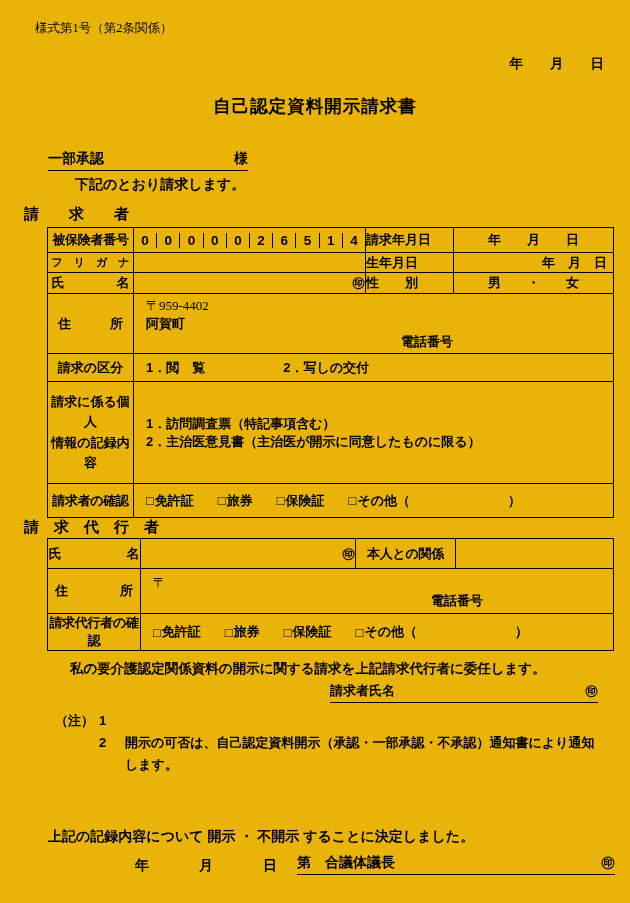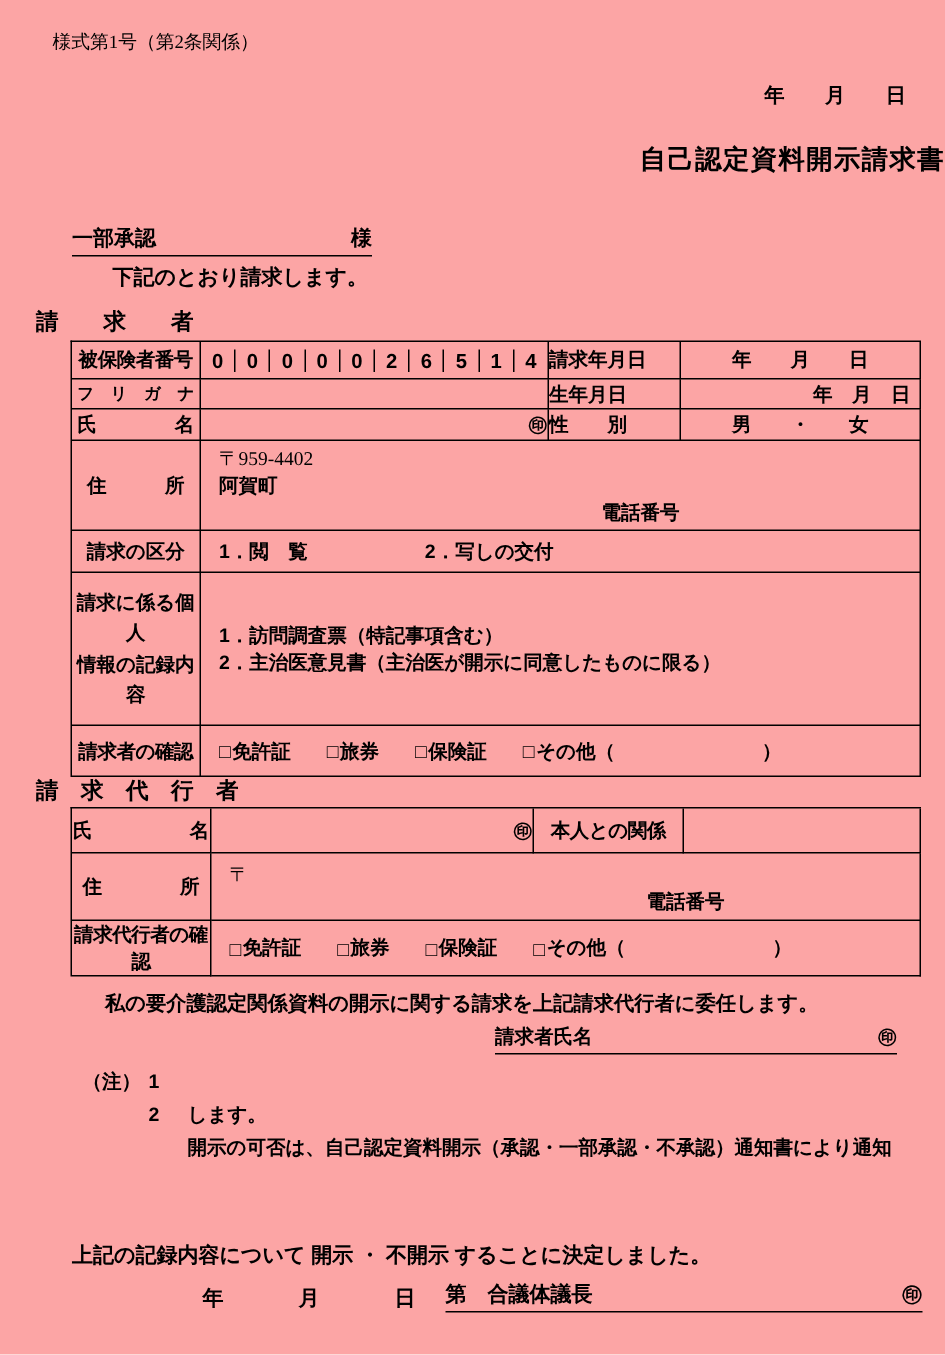--- a/index.html
+++ b/index.html
@@ -1,30 +1,30 @@
 <!DOCTYPE html>
 <html><head>
 <meta charset="utf-8">
 <style>
   html,body{margin:0;padding:0;background:#fff;}
   .page{
     position:relative;
     width:630px;height:903px;
-    background:#fca5a5;
+    background:#eab308;
     color:#000;
     font-family:"Liberation Sans","DejaVu Sans",sans-serif;
     font-weight:600;
     font-size:13px;
     overflow:hidden;
   }
   .serif{font-family:"Liberation Serif","DejaVu Serif",serif;font-weight:400;}
 
   .form-number{position:absolute;left:35px;top:20px;font-size:12.5px;}
   .top-date{position:absolute;right:26px;top:55px;font-size:13.5px;}
-  .title{position:absolute;left:0;top:94px;width:100%;text-align:right;
+  .title{position:absolute;left:0;top:94px;width:100%;text-align:center;
          font-size:17.5px;font-weight:700;letter-spacing:1px;}
 
   .addressee{position:absolute;left:48px;top:150px;width:200px;
              border-bottom:1.5px solid #000;display:flex;justify-content:space-between;
              font-size:14px;padding-bottom:2px;}
   .intro{position:absolute;left:75px;top:176px;font-size:14px;}
 
   .sec-heading{font-size:15px;font-weight:700;}
   .sec1-heading{position:absolute;left:24px;top:205px;}
   .sec2-heading{position:absolute;left:24px;top:518px;}
@@ -261,22 +261,22 @@
     <div class="notes-prefix">（注）</div>
     <div class="notes-body">
       <div class="note-item">
         <div class="note-no">1</div>
         <div class="note-text">
         </div>
       </div>
       <div class="note-item">
         <div class="note-no">2</div>
         <div class="note-text">
+          <div>開示の可否は、自己認定資料開示（承認・一部承認・不承認）通知書により通知</div>
           <div>します。</div>
-          <div>開示の可否は、自己認定資料開示（承認・一部承認・不承認）通知書により通知</div>
         </div>
       </div>
     </div>
   </div>
 
   <div class="decision">上記の記録内容について 開示 ・ 不開示 することに決定しました。</div>
 
   <div class="sign-row">
     <span class="sign-date">年　　　月　　　日</span>
     <span class="sign-underline">

